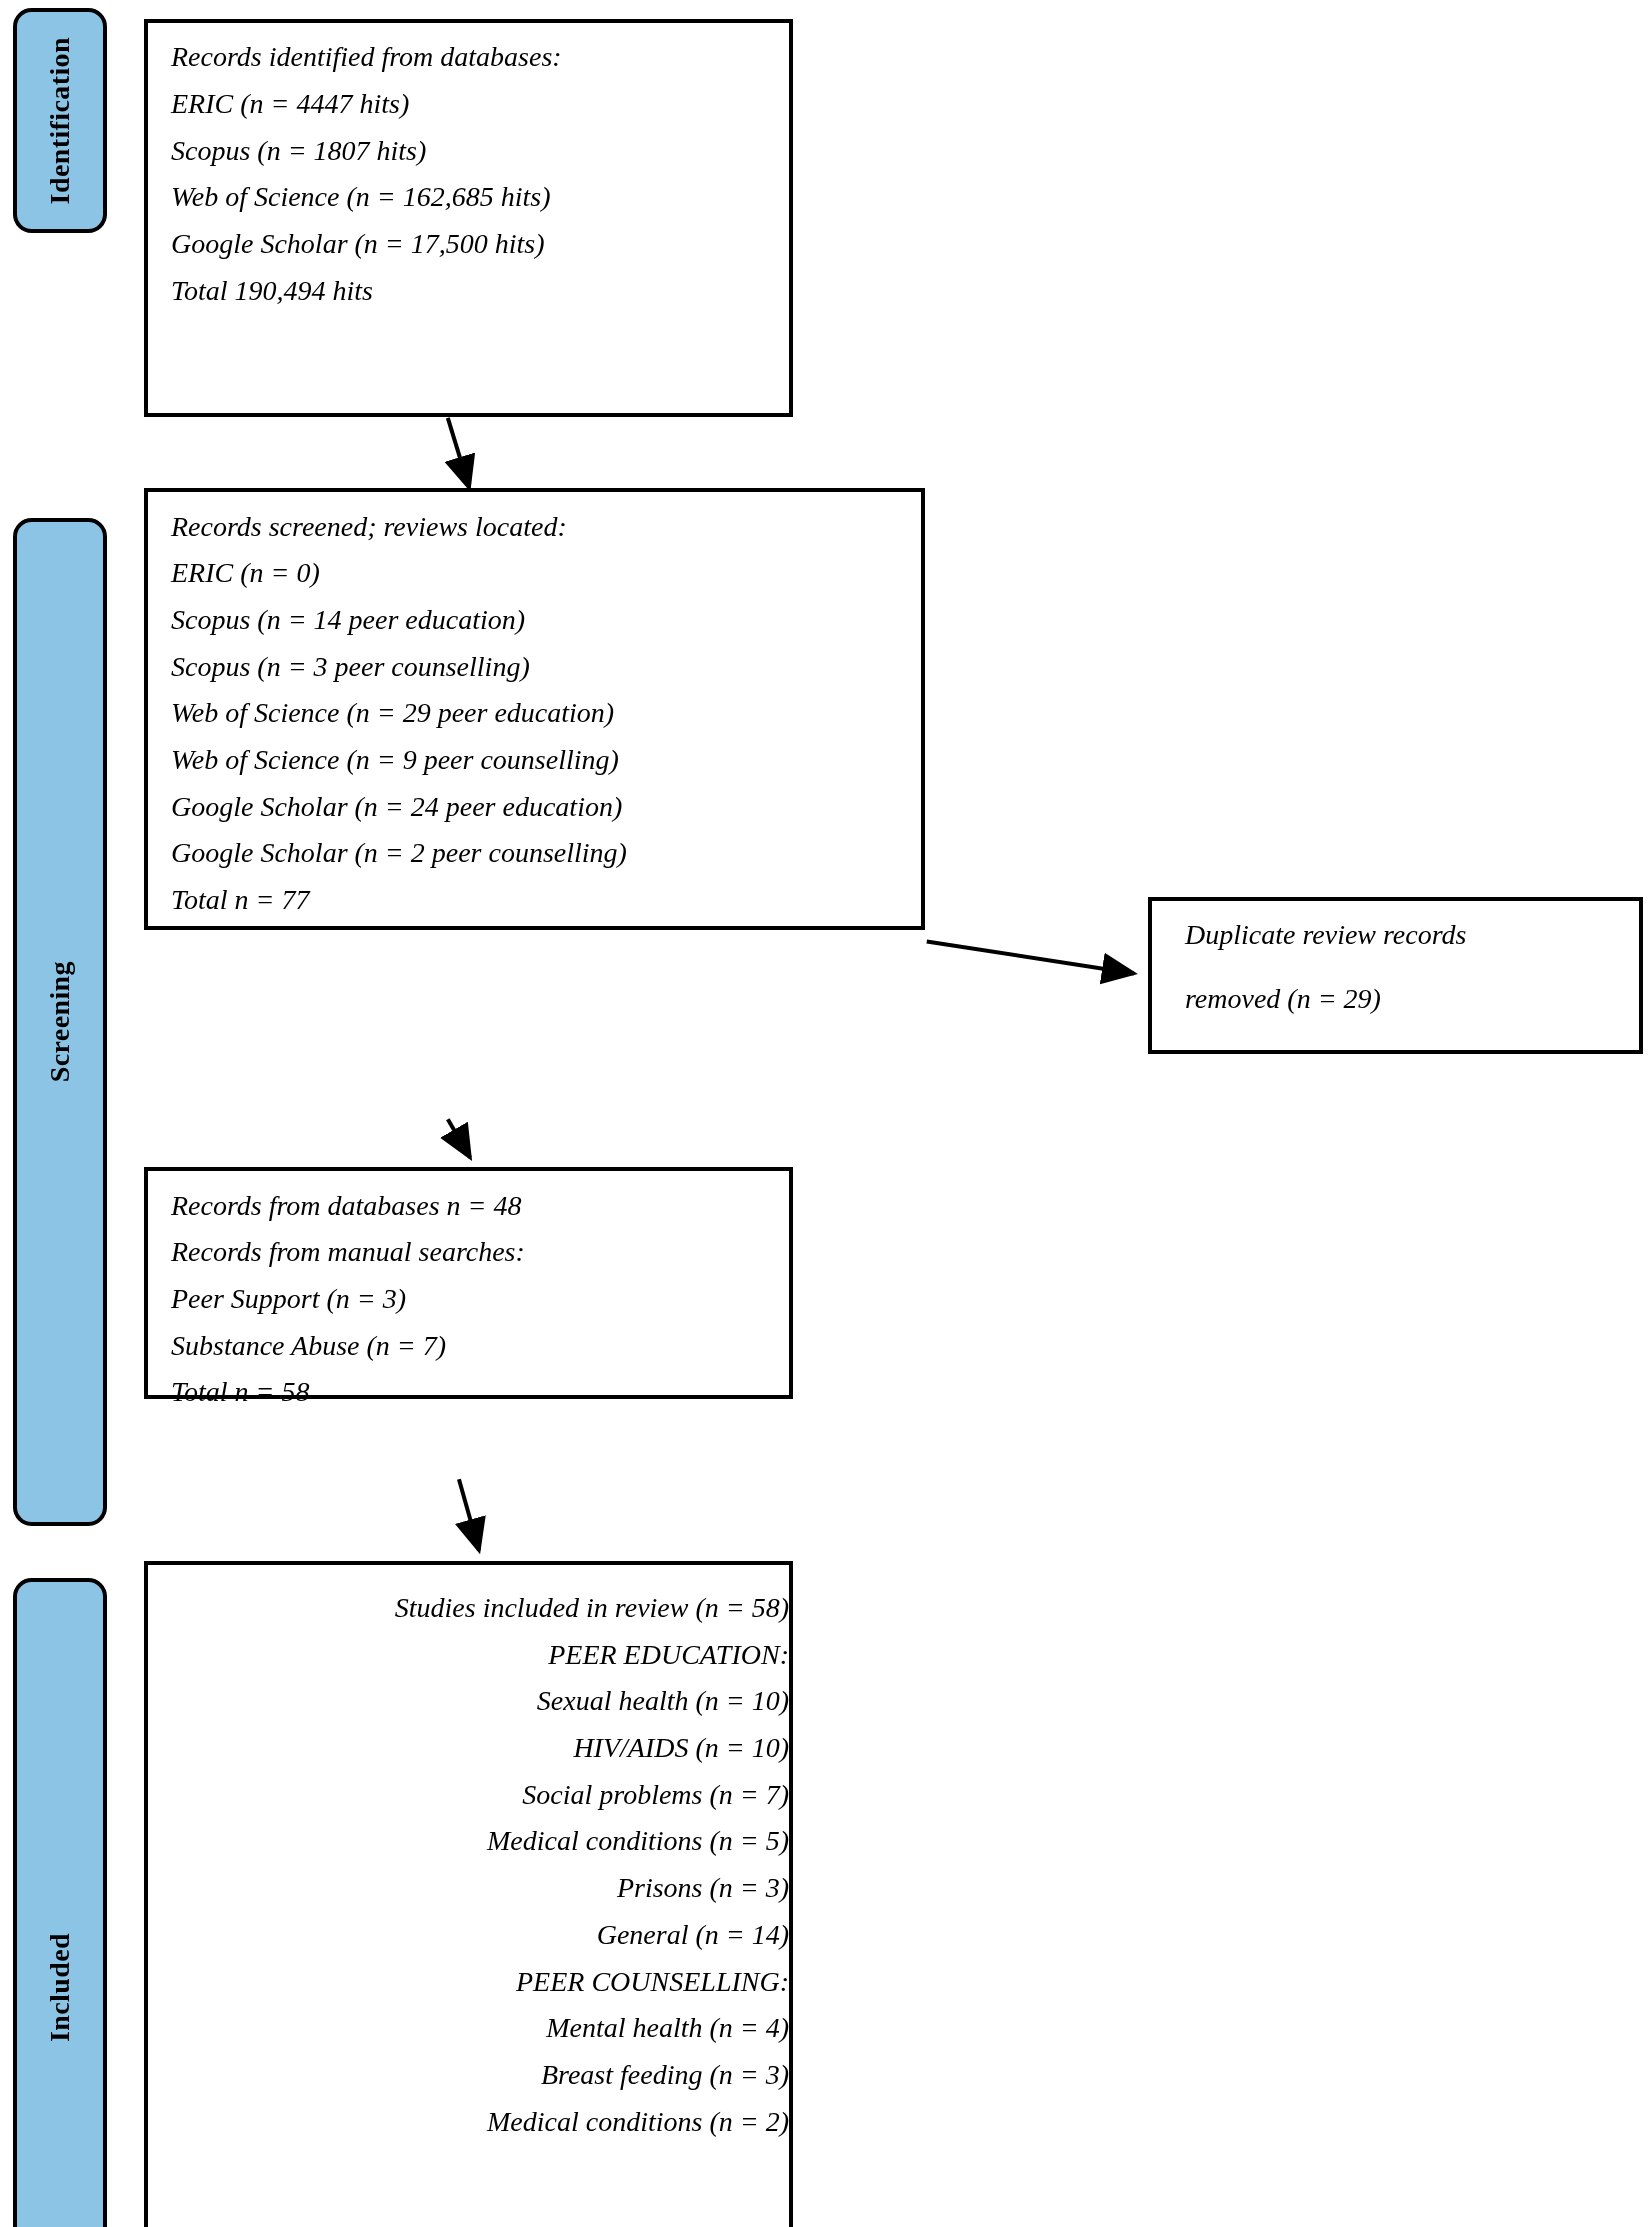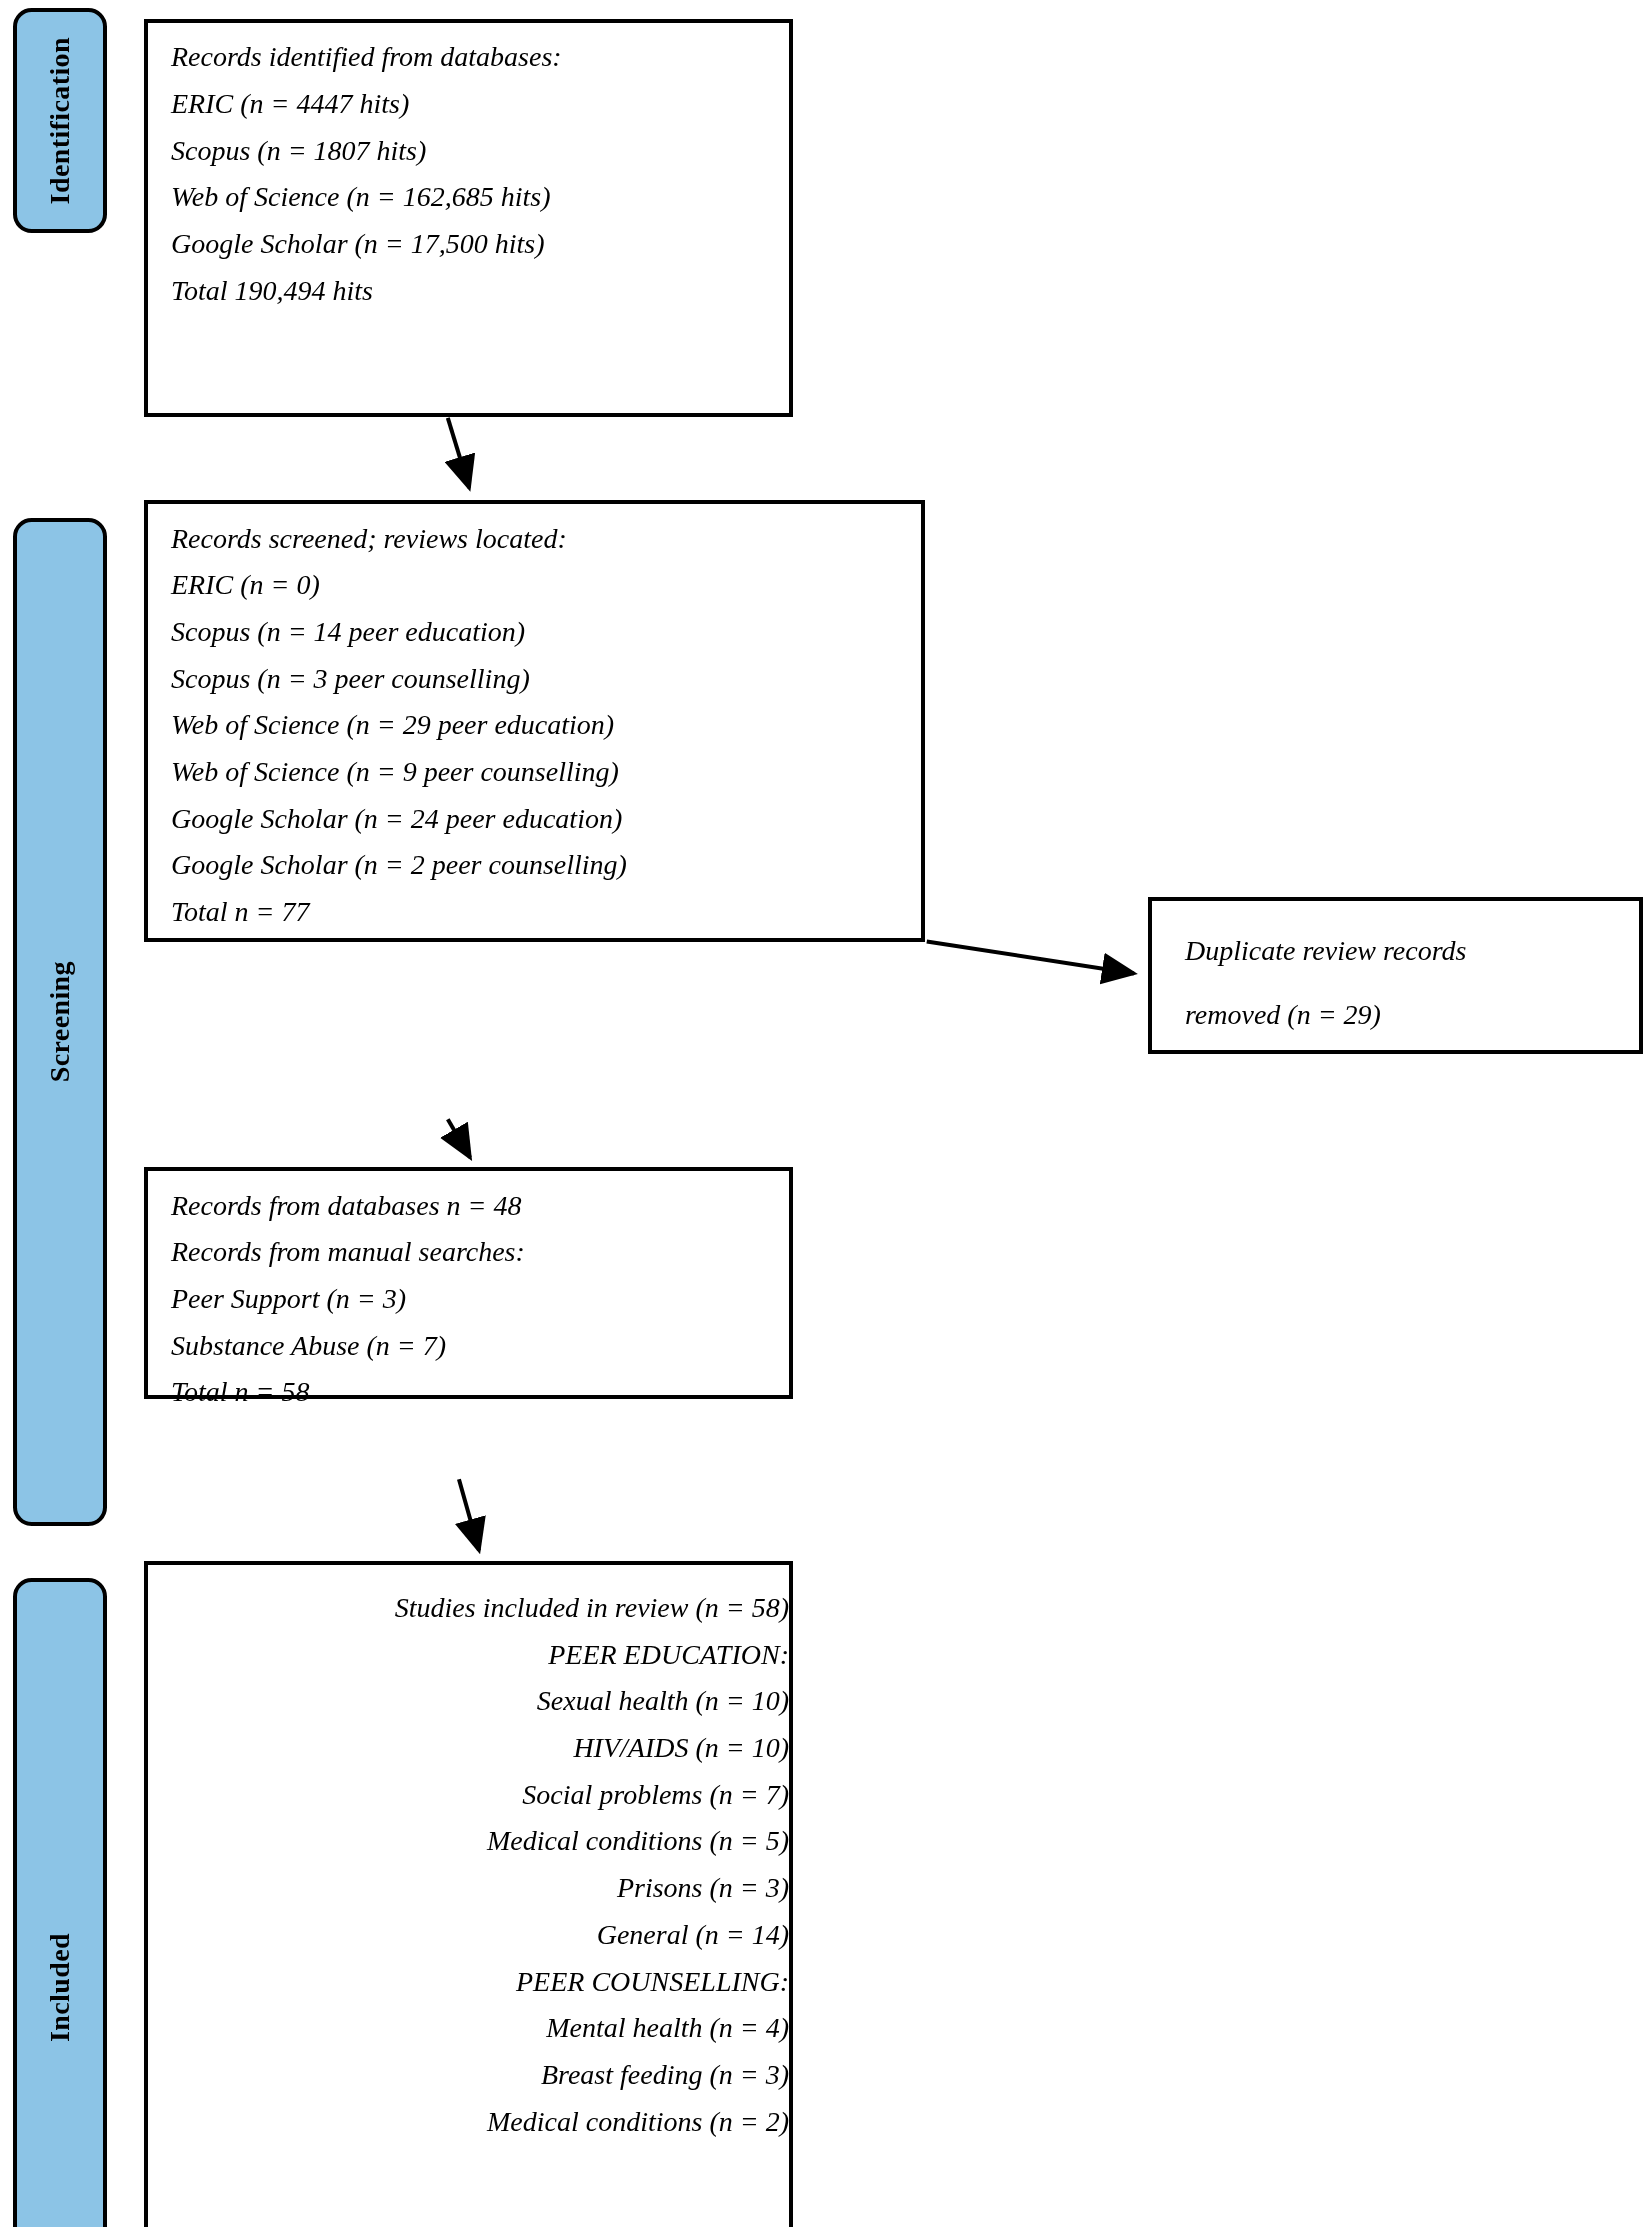--- a/index.html
+++ b/index.html
@@ -56,23 +56,23 @@
     font-size: 28px;
     line-height: 1.0;
     color: #000000;
     white-space: nowrap;
     margin: 0 0 18.7px 0;
     font-style: italic;
   }
   .flow-box .line:last-child { margin-bottom: 0; }
 
   #box-identified  { left: 144px;  top: 18.7px;   width: 649px; height: 398px; }
-  #box-screened    { left: 144px;  top: 500px; width: 781px; height: 442px; }
+  #box-screened    { left: 144px;  top: 488px; width: 781px; height: 442px; }
   #box-duplicates  { left: 1148px; top: 897px; width: 495px; height: 157px;
-                     padding: 36px 0 0 33px; }
+                     padding: 20px 0 0 33px; }
   #box-duplicates .line { margin-bottom: 36px; }
   #box-records     { left: 144px;  top: 1167px; width: 649px; height: 232px; }
   #box-included    { left: 144px;  top: 1561px; width: 649px; height: 838px;
                      padding-top: 29px; }
   #box-included .line { margin-bottom: 18.7px; text-align: right; }
 
   
   #connectors {
     position: absolute;
     left: 0;

